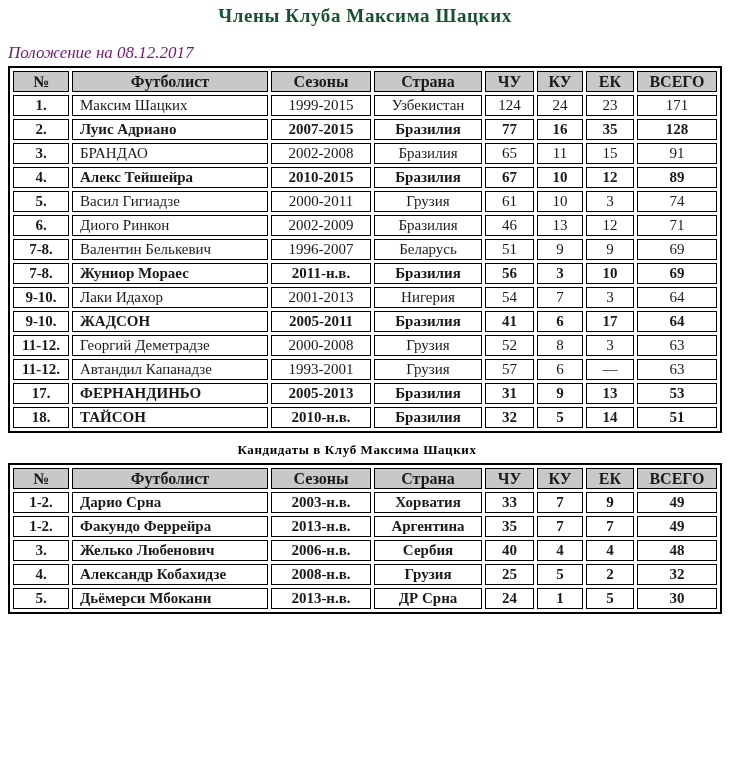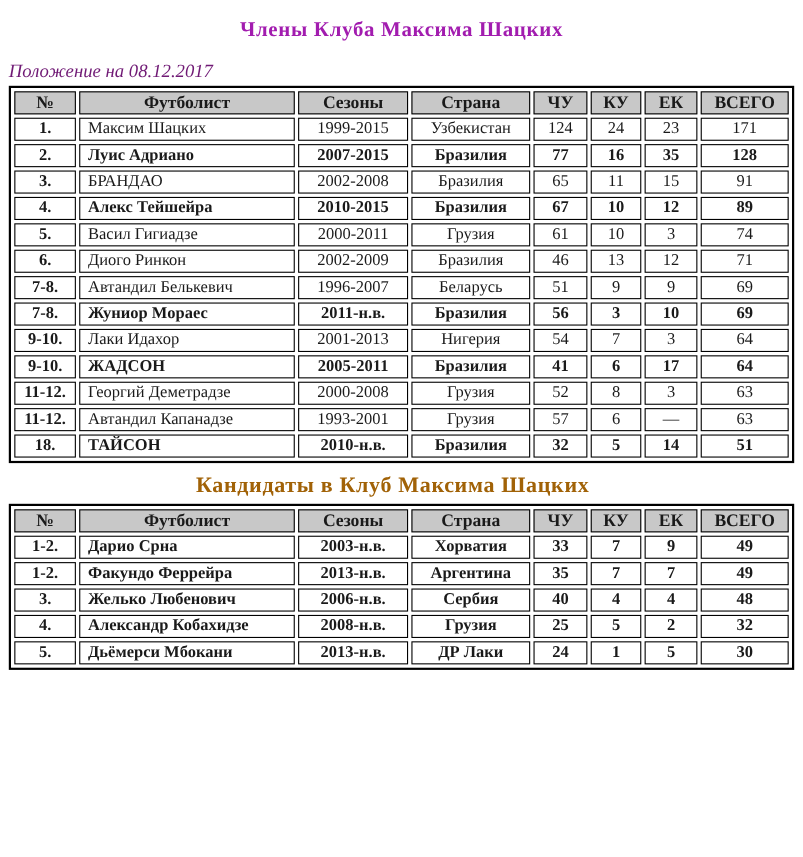--- a/index.html
+++ b/index.html
@@ -12,36 +12,36 @@
   }
   .page {
     width: 730px;
     padding-top: 3px;
   }
   .main-title {
     font-size: 19px;
     font-weight: bold;
     text-align: center;
     letter-spacing: 0.6px;
-    margin: 14px 0 0 0;
-    color: #a21caf;
+    margin: 2px 0 0 0;
+    color: #14532d;
   }
   .subtitle {
     font-style: italic;
     font-size: 17px;
     margin: 16px 0 3px 8px;
     color: #701a75;
   }
   .section-title {
-    font-size: 20px;
+    font-size: 13px;
     font-weight: bold;
     text-align: center;
     letter-spacing: 0.6px;
     margin: 9px 16px 5px 0;
-    color: #a16207;
+    color: #000000;
   }
   table.stats {
     table-layout: fixed;
     width: 714px;
     margin-left: 8px;
     border-collapse: separate;
     border-spacing: 3px;
     border: 2px solid #000;
     background: #ffffff;
   }
@@ -168,21 +168,21 @@
           <td class="name">Диого Ринкон</td>
           <td>2002-2009</td>
           <td>Бразилия</td>
           <td>46</td>
           <td>13</td>
           <td>12</td>
           <td>71</td>
         </tr>
         <tr>
           <td class="num">7-8.</td>
-          <td class="name">Автандил Белькевич</td>
+          <td class="name">Валентин Белькевич</td>
           <td>1996-2007</td>
           <td>Беларусь</td>
           <td>51</td>
           <td>9</td>
           <td>9</td>
           <td>69</td>
         </tr>
         <tr class="bold">
           <td class="num">7-8.</td>
           <td class="name">Жуниор Мораес</td>
@@ -225,20 +225,30 @@
         </tr>
         <tr>
           <td class="num">11-12.</td>
           <td class="name">Автандил Капанадзе</td>
           <td>1993-2001</td>
           <td>Грузия</td>
           <td>57</td>
           <td>6</td>
           <td>—</td>
           <td>63</td>
+        </tr>
+        <tr class="bold">
+          <td class="num">17.</td>
+          <td class="name">ФЕРНАНДИНЬО</td>
+          <td>2005-2013</td>
+          <td>Бразилия</td>
+          <td>31</td>
+          <td>9</td>
+          <td>13</td>
+          <td>53</td>
         </tr>
         <tr class="bold">
           <td class="num">18.</td>
           <td class="name">ТАЙСОН</td>
           <td>2010-н.в.</td>
           <td>Бразилия</td>
           <td>32</td>
           <td>5</td>
           <td>14</td>
           <td>51</td>
@@ -309,21 +319,21 @@
           <td>Грузия</td>
           <td>25</td>
           <td>5</td>
           <td>2</td>
           <td>32</td>
         </tr>
         <tr class="bold">
           <td class="num">5.</td>
           <td class="name">Дьёмерси Мбокани</td>
           <td>2013-н.в.</td>
-          <td>ДР Лаки</td>
+          <td>ДР Срна</td>
           <td>24</td>
           <td>1</td>
           <td>5</td>
           <td>30</td>
         </tr>
       </tbody>
   </table>
 
 </div>
 

